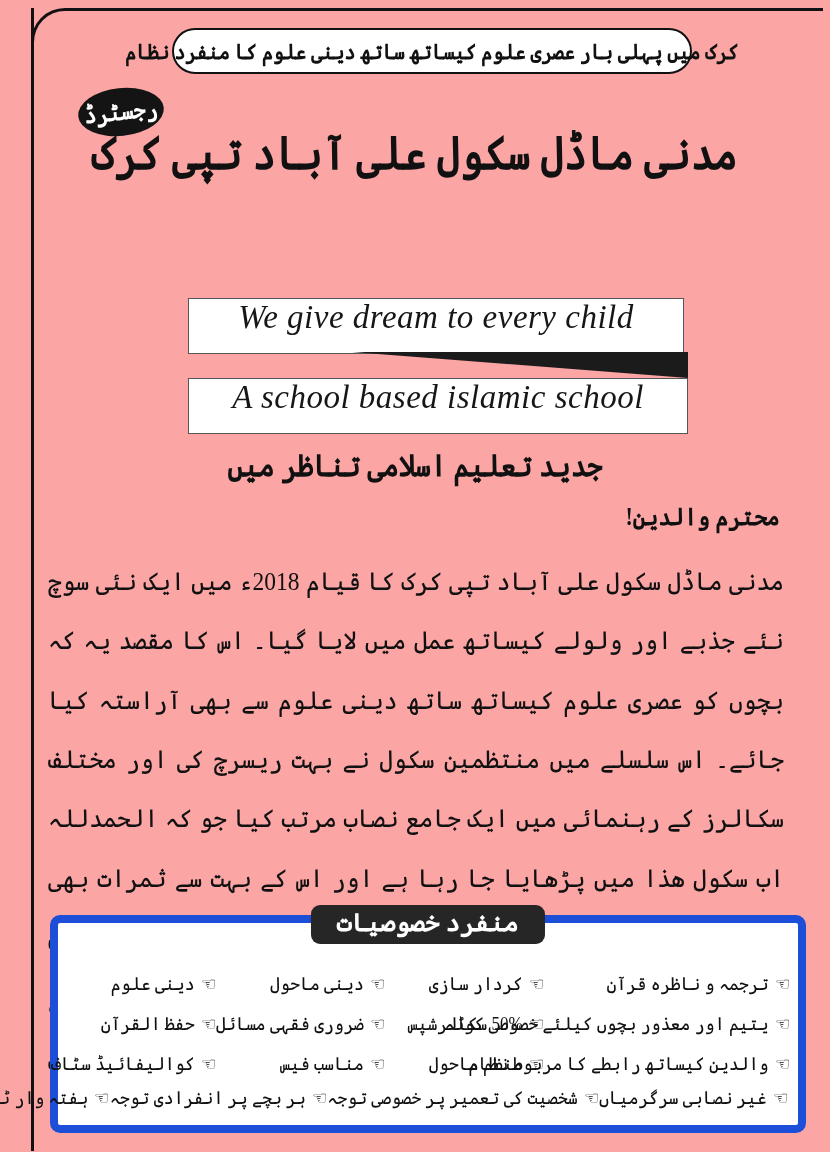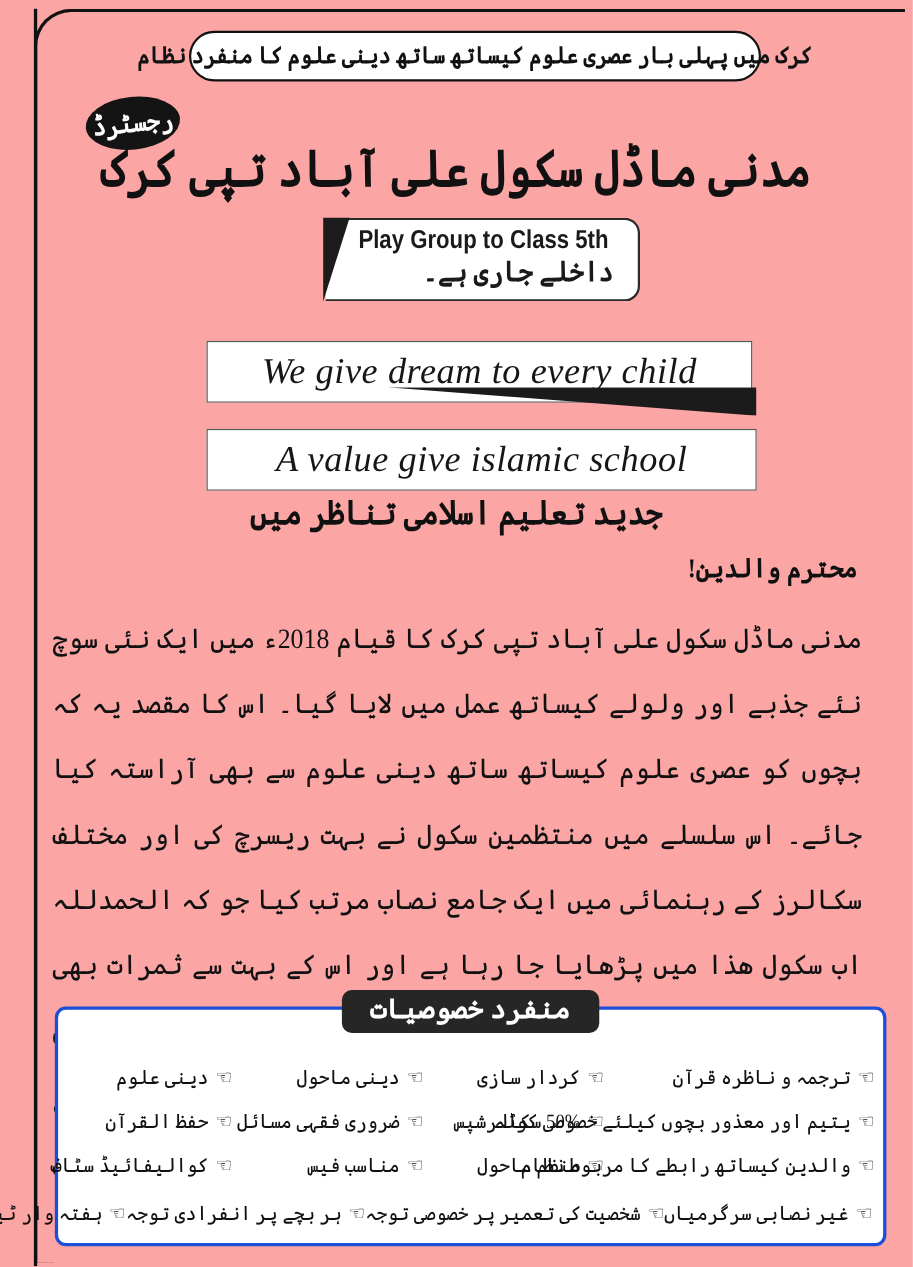--- a/index.html
+++ b/index.html
@@ -160,22 +160,21 @@
     transform: scaleY(1.12);
   }
 
   
   .tagline-box {
     position: absolute;
     border: 1.5px solid #555;
     background: #fff;
     box-sizing: border-box;
     display: flex;
-    align-items: center;
-    margin-top: 12px;
+    align-items: flex-start;
   }
   .tagline-box .txt {
     direction: ltr;
     width: 100%;
     text-align: center;
     font-family: "Liberation Serif", "DejaVu Serif", serif;
     font-style: italic;
     font-size: 33px;
     color: #161616;
     letter-spacing: 0.5px;
@@ -245,21 +244,21 @@
     transform-origin: top center;
   }
 
   
   #features {
     position: absolute;
     left: 50px;
     top: 915px;
     width: 756px;
     height: 218px;
-    border: 3px solid #1d4ed8;
+    border: 8px solid #1d4ed8;
     border-radius: 10px;
     box-sizing: border-box;
     background: #fff;
   }
   #features-title {
     position: absolute;
     left: 50%;
     transform: translateX(-50%);
     top: -18px;
     background: #262626;
@@ -336,32 +335,27 @@
   <div id="topbanner">
     <span class="txt">کرک میں پہلی بار عصری علوم کیساتھ ساتھ دینی علوم کا منفرد نظام</span>
   </div>
 
   <div id="reg-badge">
     <span class="txt">رجسٹرڈ</span>
   </div>
 
   <div id="school-name">مدنی  ماڈل سکول علی آباد تپی کرک</div>
 
-  <div id="class-band">
-    <div class="arrow"></div>
-    <div class="eng">Play Group to Class 5th</div>
-    <div class="urd">داخلے جاری ہے۔</div>
-  </div>
 
   <div class="tagline-box" id="tagline1">
     <span class="txt">We give dream to every child</span>
   </div>
   <div id="wedge"></div>
   <div class="tagline-box" id="tagline2">
-    <span class="txt">A value  give  islamic school</span>
+    <span class="txt">A school  based  islamic school</span>
   </div>
 
   <div id="sub-headline">جدید تعلیم اسلامی تناظر میں</div>
 
   <div id="salutation">محترم والدین!</div>
 
   <div id="body-text">مدنی ماڈل سکول علی آباد تپی کرک کا قیام 2018ء میں ایک نئی سوچ نئے جذبے اور ولولے کیساتھ عمل میں لایا گیا۔ اس کا مقصد یہ کہ بچوں کو عصری علوم کیساتھ ساتھ دینی علوم سے بھی آراستہ کیا جائے۔ اس سلسلے میں منتظمین سکول نے بہت ریسرچ کی اور مختلف سکالرز کے رہنمائی میں ایک جامع نصاب مرتب کیا جو کہ الحمدللہ اب سکول ھذا میں پڑھایا جا رہا ہے اور اس کے بہت سے ثمرات بھی آرہے ہے۔ آئیں آپ بھی اپنے بچے کو مدنی ماڈل سکول میں داخل کرائیں۔ ہم آپ کو گارنٹی دیتے ہے کہ انشاءاللہ آپ کا بچہ ضائع نہیں ہوگا اور دنیا و آخرت میں آپ کے کام آئے گا اور آپ کبھی مایوس نہیں ہونگے۔</div>
 
   <div id="features">
     <div id="features-title">منفرد خصوصیات</div>

